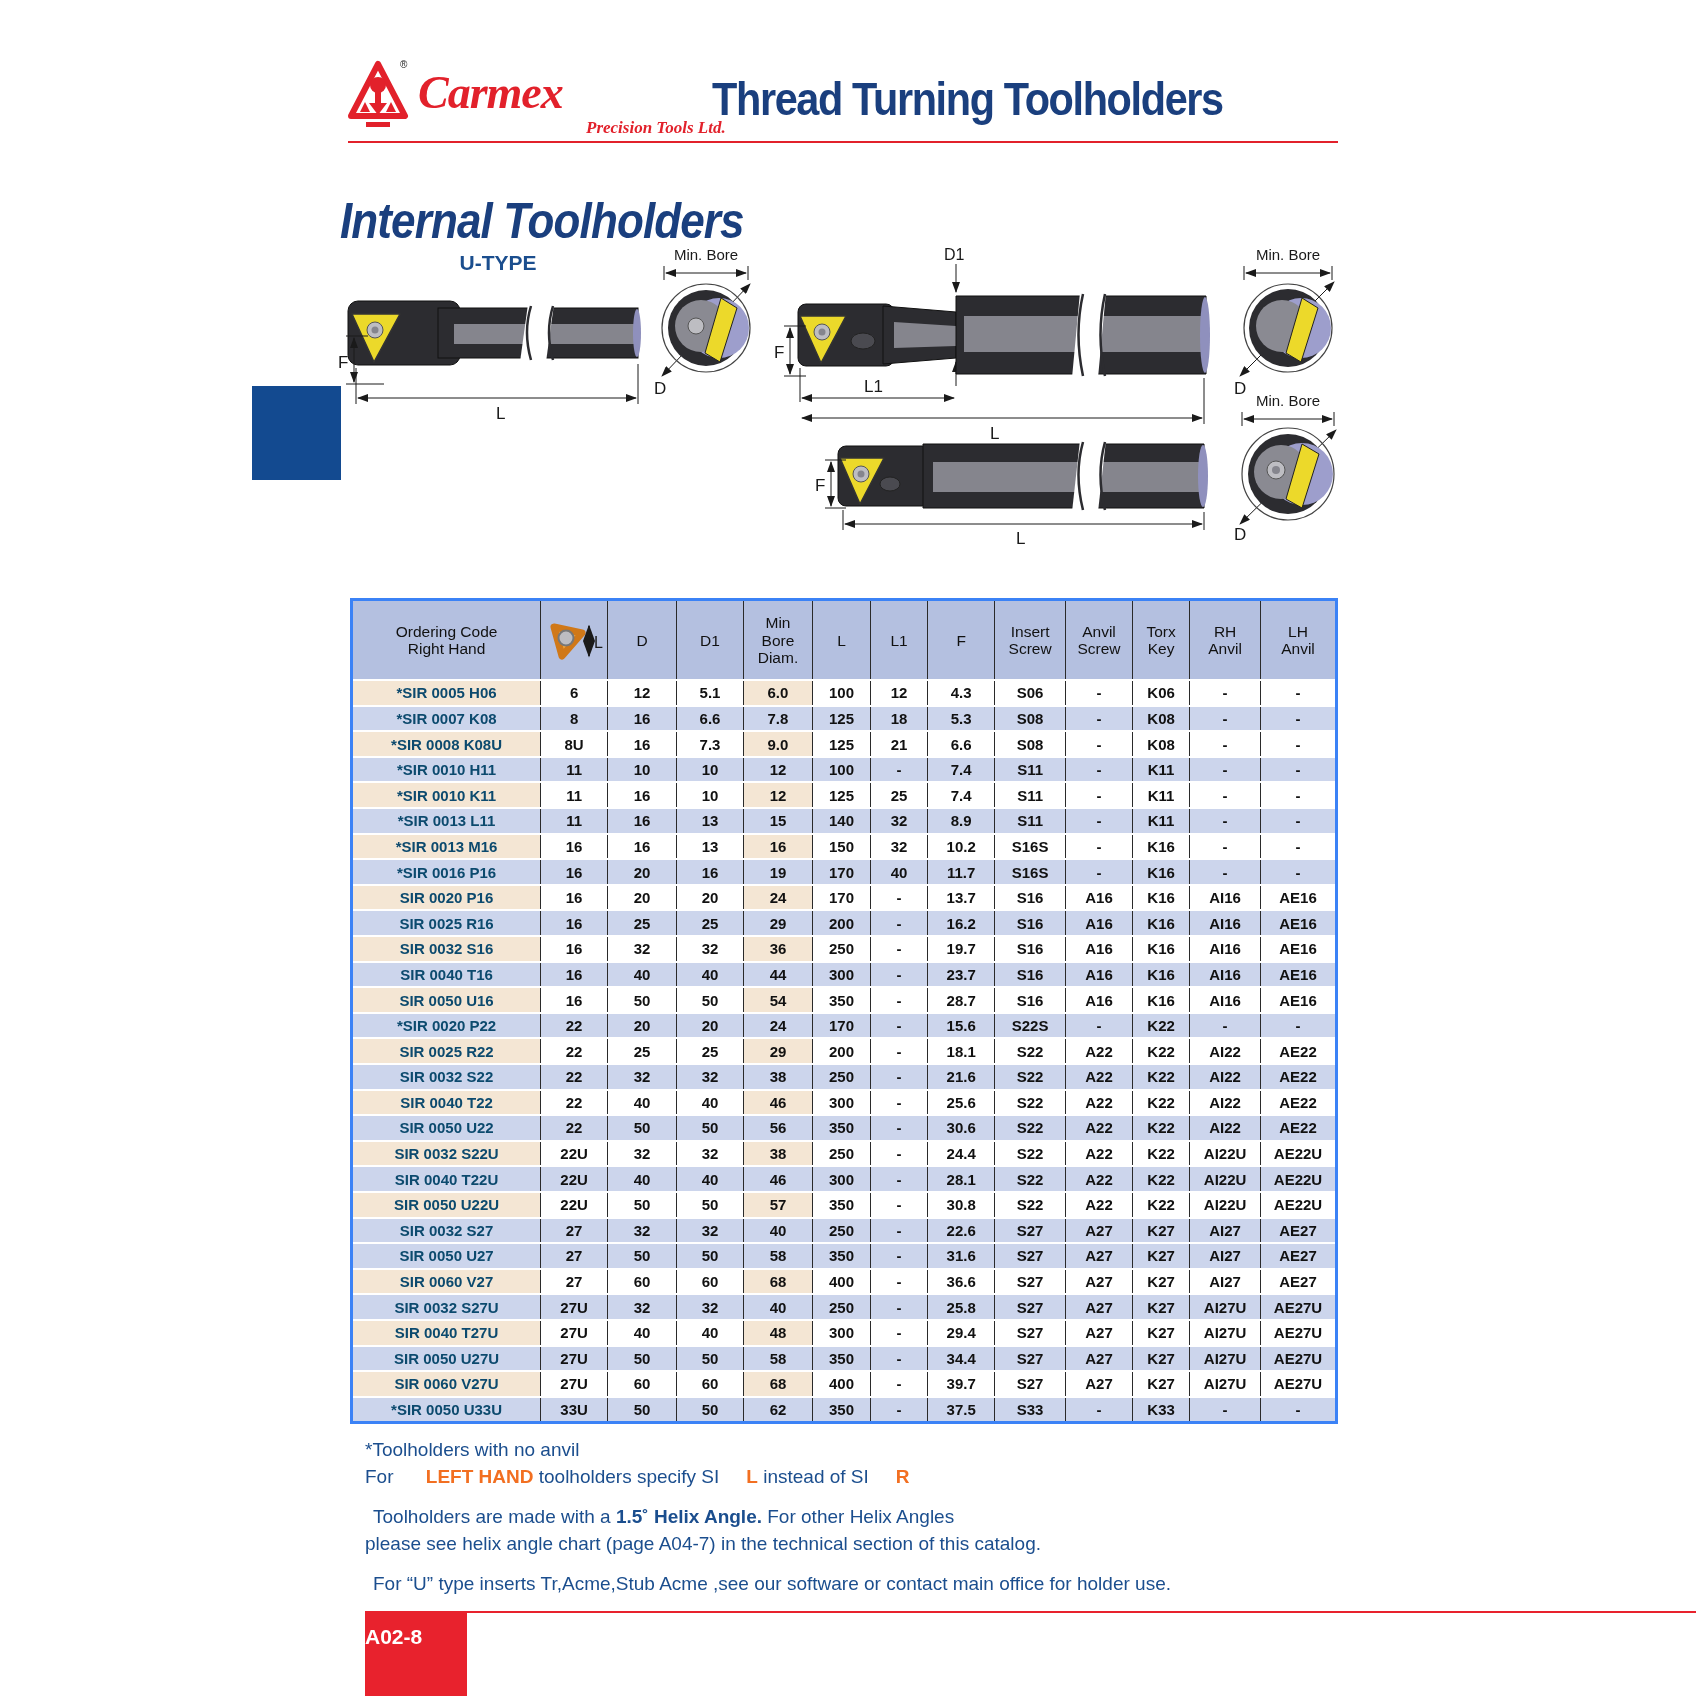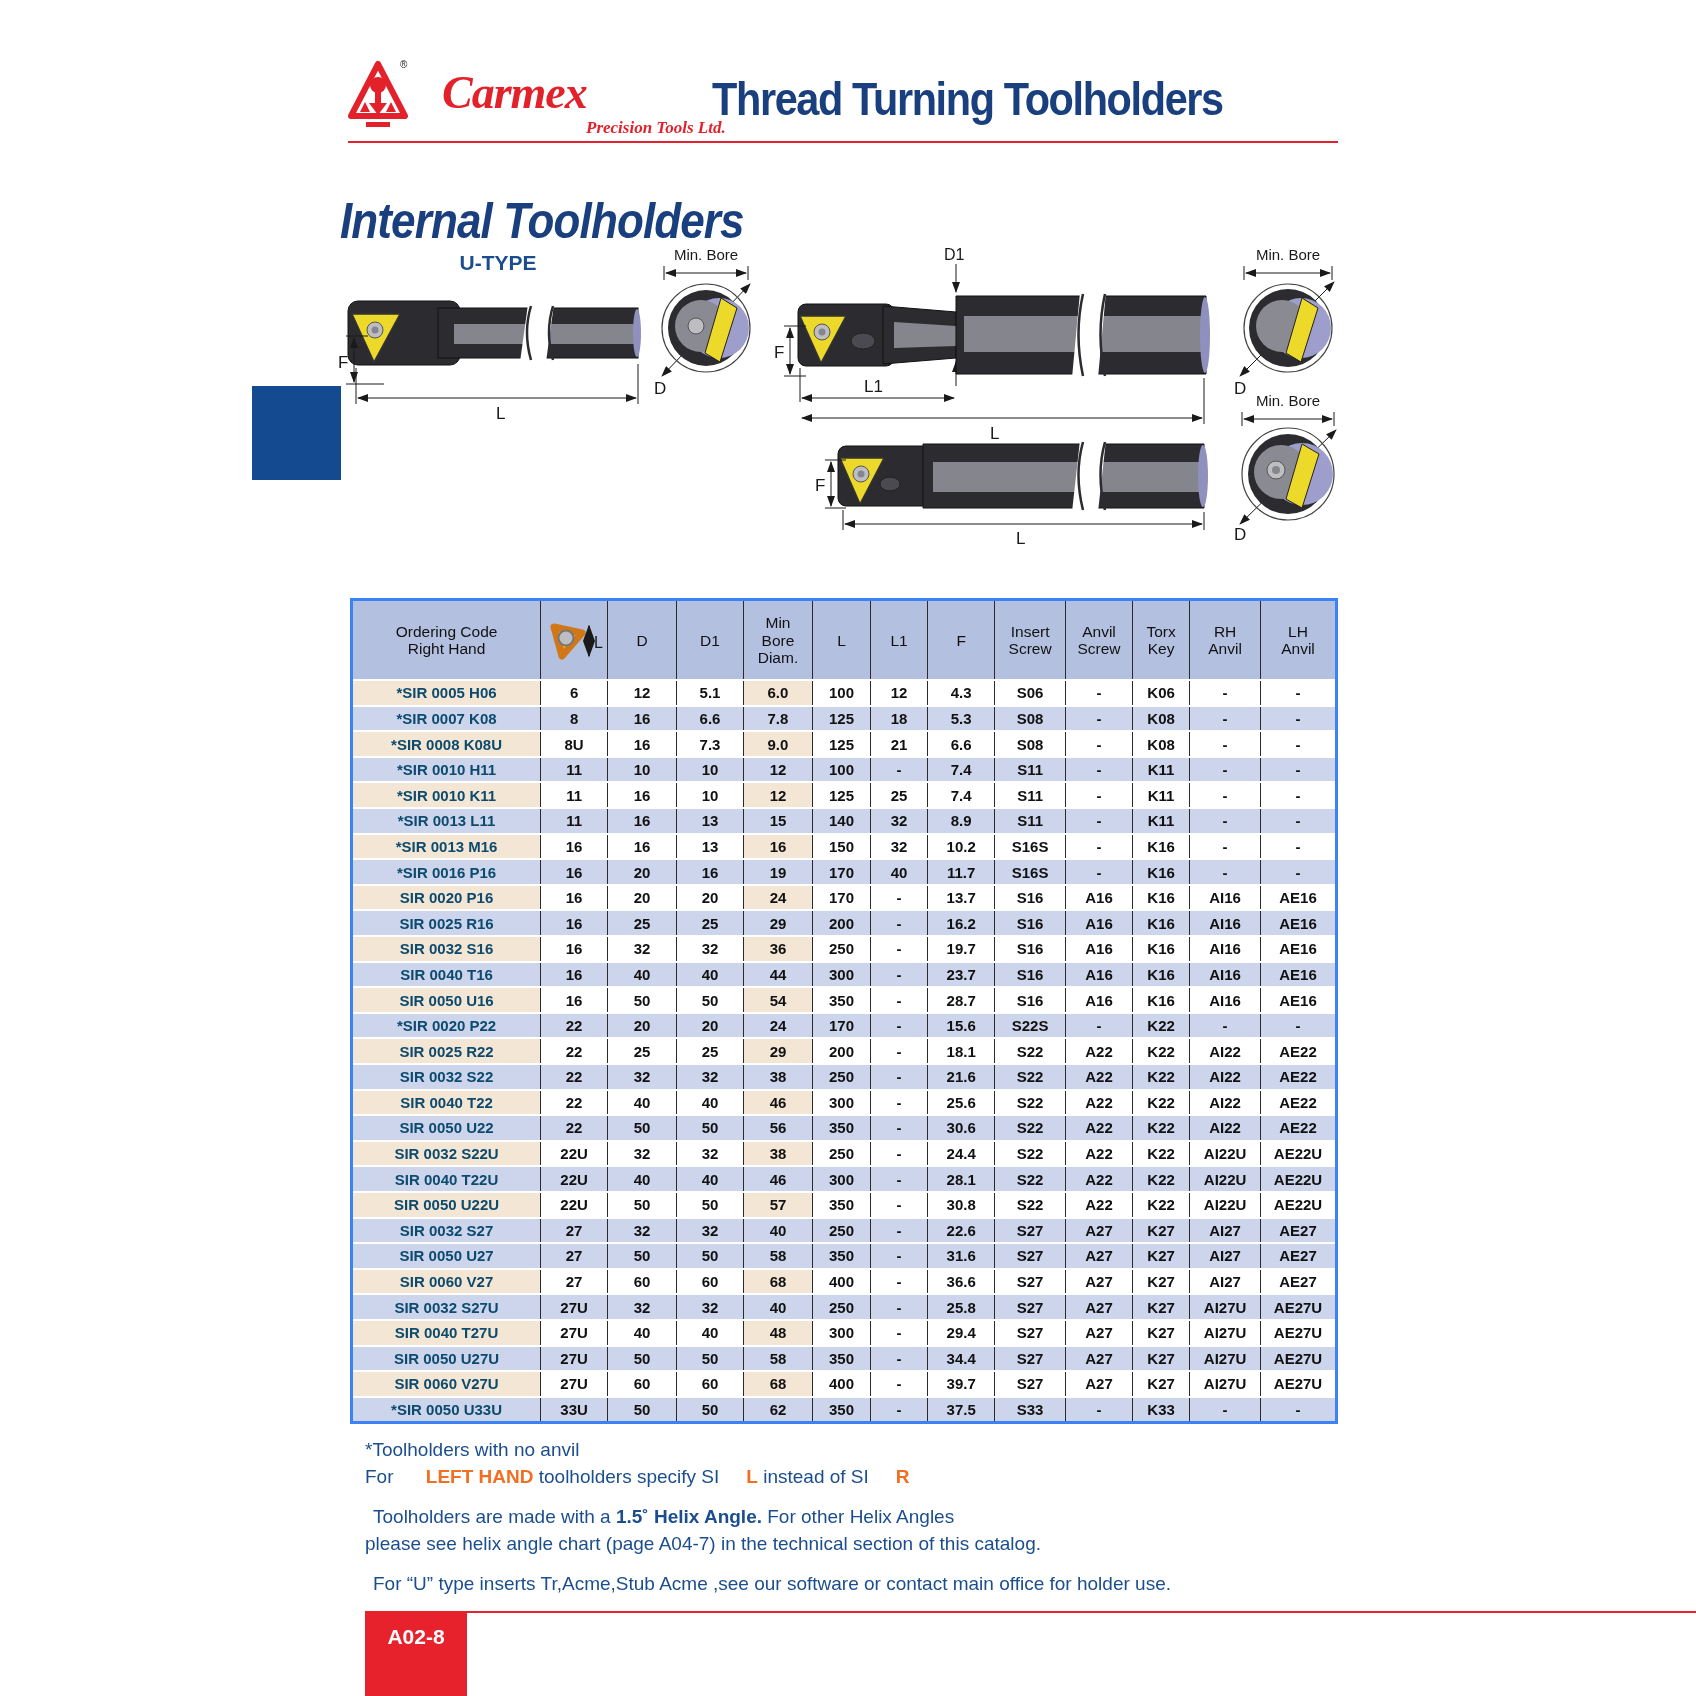--- a/index.html
+++ b/index.html
@@ -6,21 +6,21 @@
   .page {
     position:relative; width:1696px; height:1696px; background:#ffffff;
     font-family:"Liberation Sans", sans-serif; overflow:hidden;
   }
   
   .logo-wrap { position:absolute; left:348px; top:58px; height:86px; }
   .logo-emblem { position:absolute; left:0; top:0; }
   .brand-name {
     position:absolute; left:70px; top:8px;
     font-family:"Liberation Serif", serif; font-style:italic; font-weight:bold;
-    font-size:46px; color:#e2212b; letter-spacing:-1px;margin-left:24px;
+    font-size:46px; color:#e2212b; letter-spacing:-1px;
   }
   .brand-suffix {
     position:absolute; left:238px; top:60px;
     font-family:"Liberation Serif", serif; font-style:italic; font-weight:bold;
     font-size:17px; color:#e2212b; white-space:nowrap;
   }
   .page-title {
     position:absolute; left:712px; top:72px;
     font-size:46px; font-weight:bold; color:#1a3f7e; letter-spacing:-1.5px;
     transform:scaleX(0.90); transform-origin:left top; white-space:nowrap;
@@ -70,21 +70,21 @@
   .footnotes { position:absolute; left:365px; top:1436px; width:1000px; color:#1b4e8e; font-size:19px; }
   .footnote-line { line-height:27px; }
   .footnote-line:nth-child(3), .footnote-line:nth-child(5) { margin-top:13px;margin-left:8px; }
   .footnote-line .orange-bold { color:#f26f21; font-weight:bold;margin-left:27px; }
   .footnote-line .bold { font-weight:bold; }
 
   
   .footer-rule { position:absolute; left:365px; top:1611px; width:1331px; height:2px; background:#e8222d; }
   .footer-tab {
     position:absolute; left:365px; top:1611px; width:102px; height:85px; background:#e8222d;
-    color:#ffffff; font-weight:bold; font-size:21px; text-align:center; padding-top:14px; box-sizing:border-box;
+    color:#ffffff; font-weight:bold; font-size:21px; text-align:left; padding-top:14px; box-sizing:border-box;
   }
 </style>
 </head>
 <body>
 
 <div class="page">
 
   <div class="logo-wrap">
     <svg class="logo-emblem" width="62" height="84" viewBox="0 0 62 84">
       <path d="M30,6 L57,58 L3,58 Z" fill="#ffffff" stroke="#e2212b" stroke-width="6" stroke-linejoin="round"></path>

